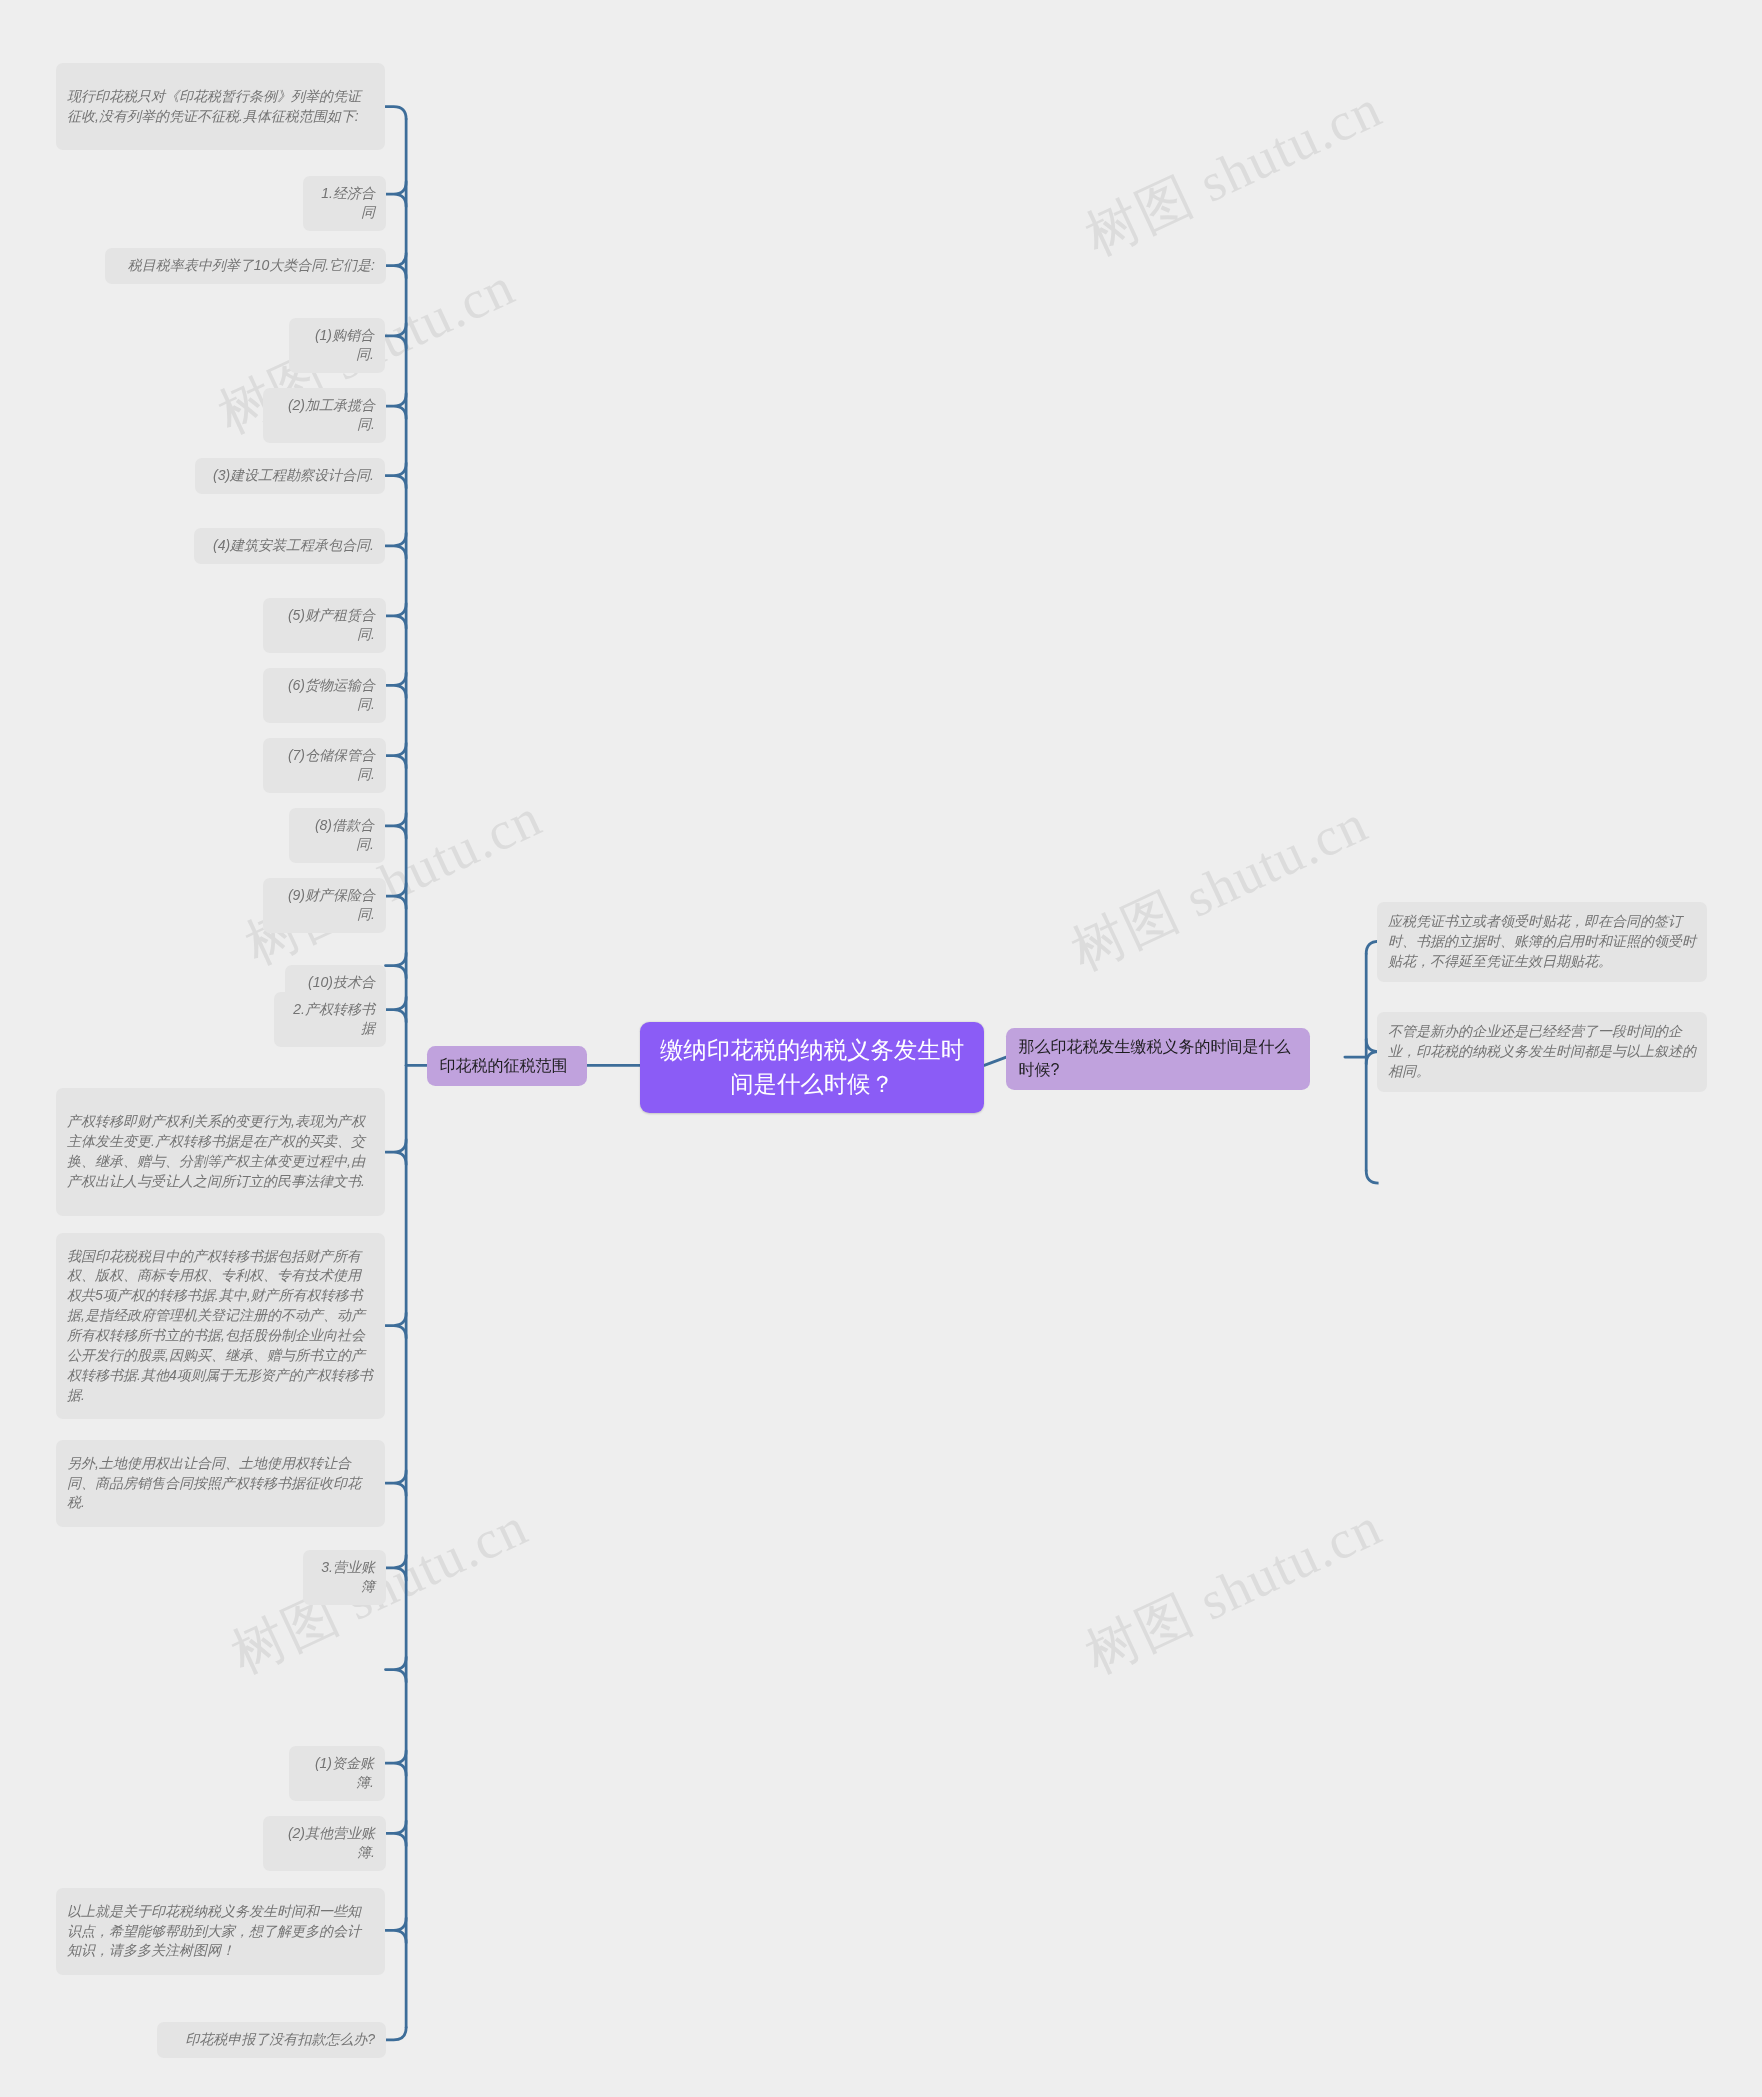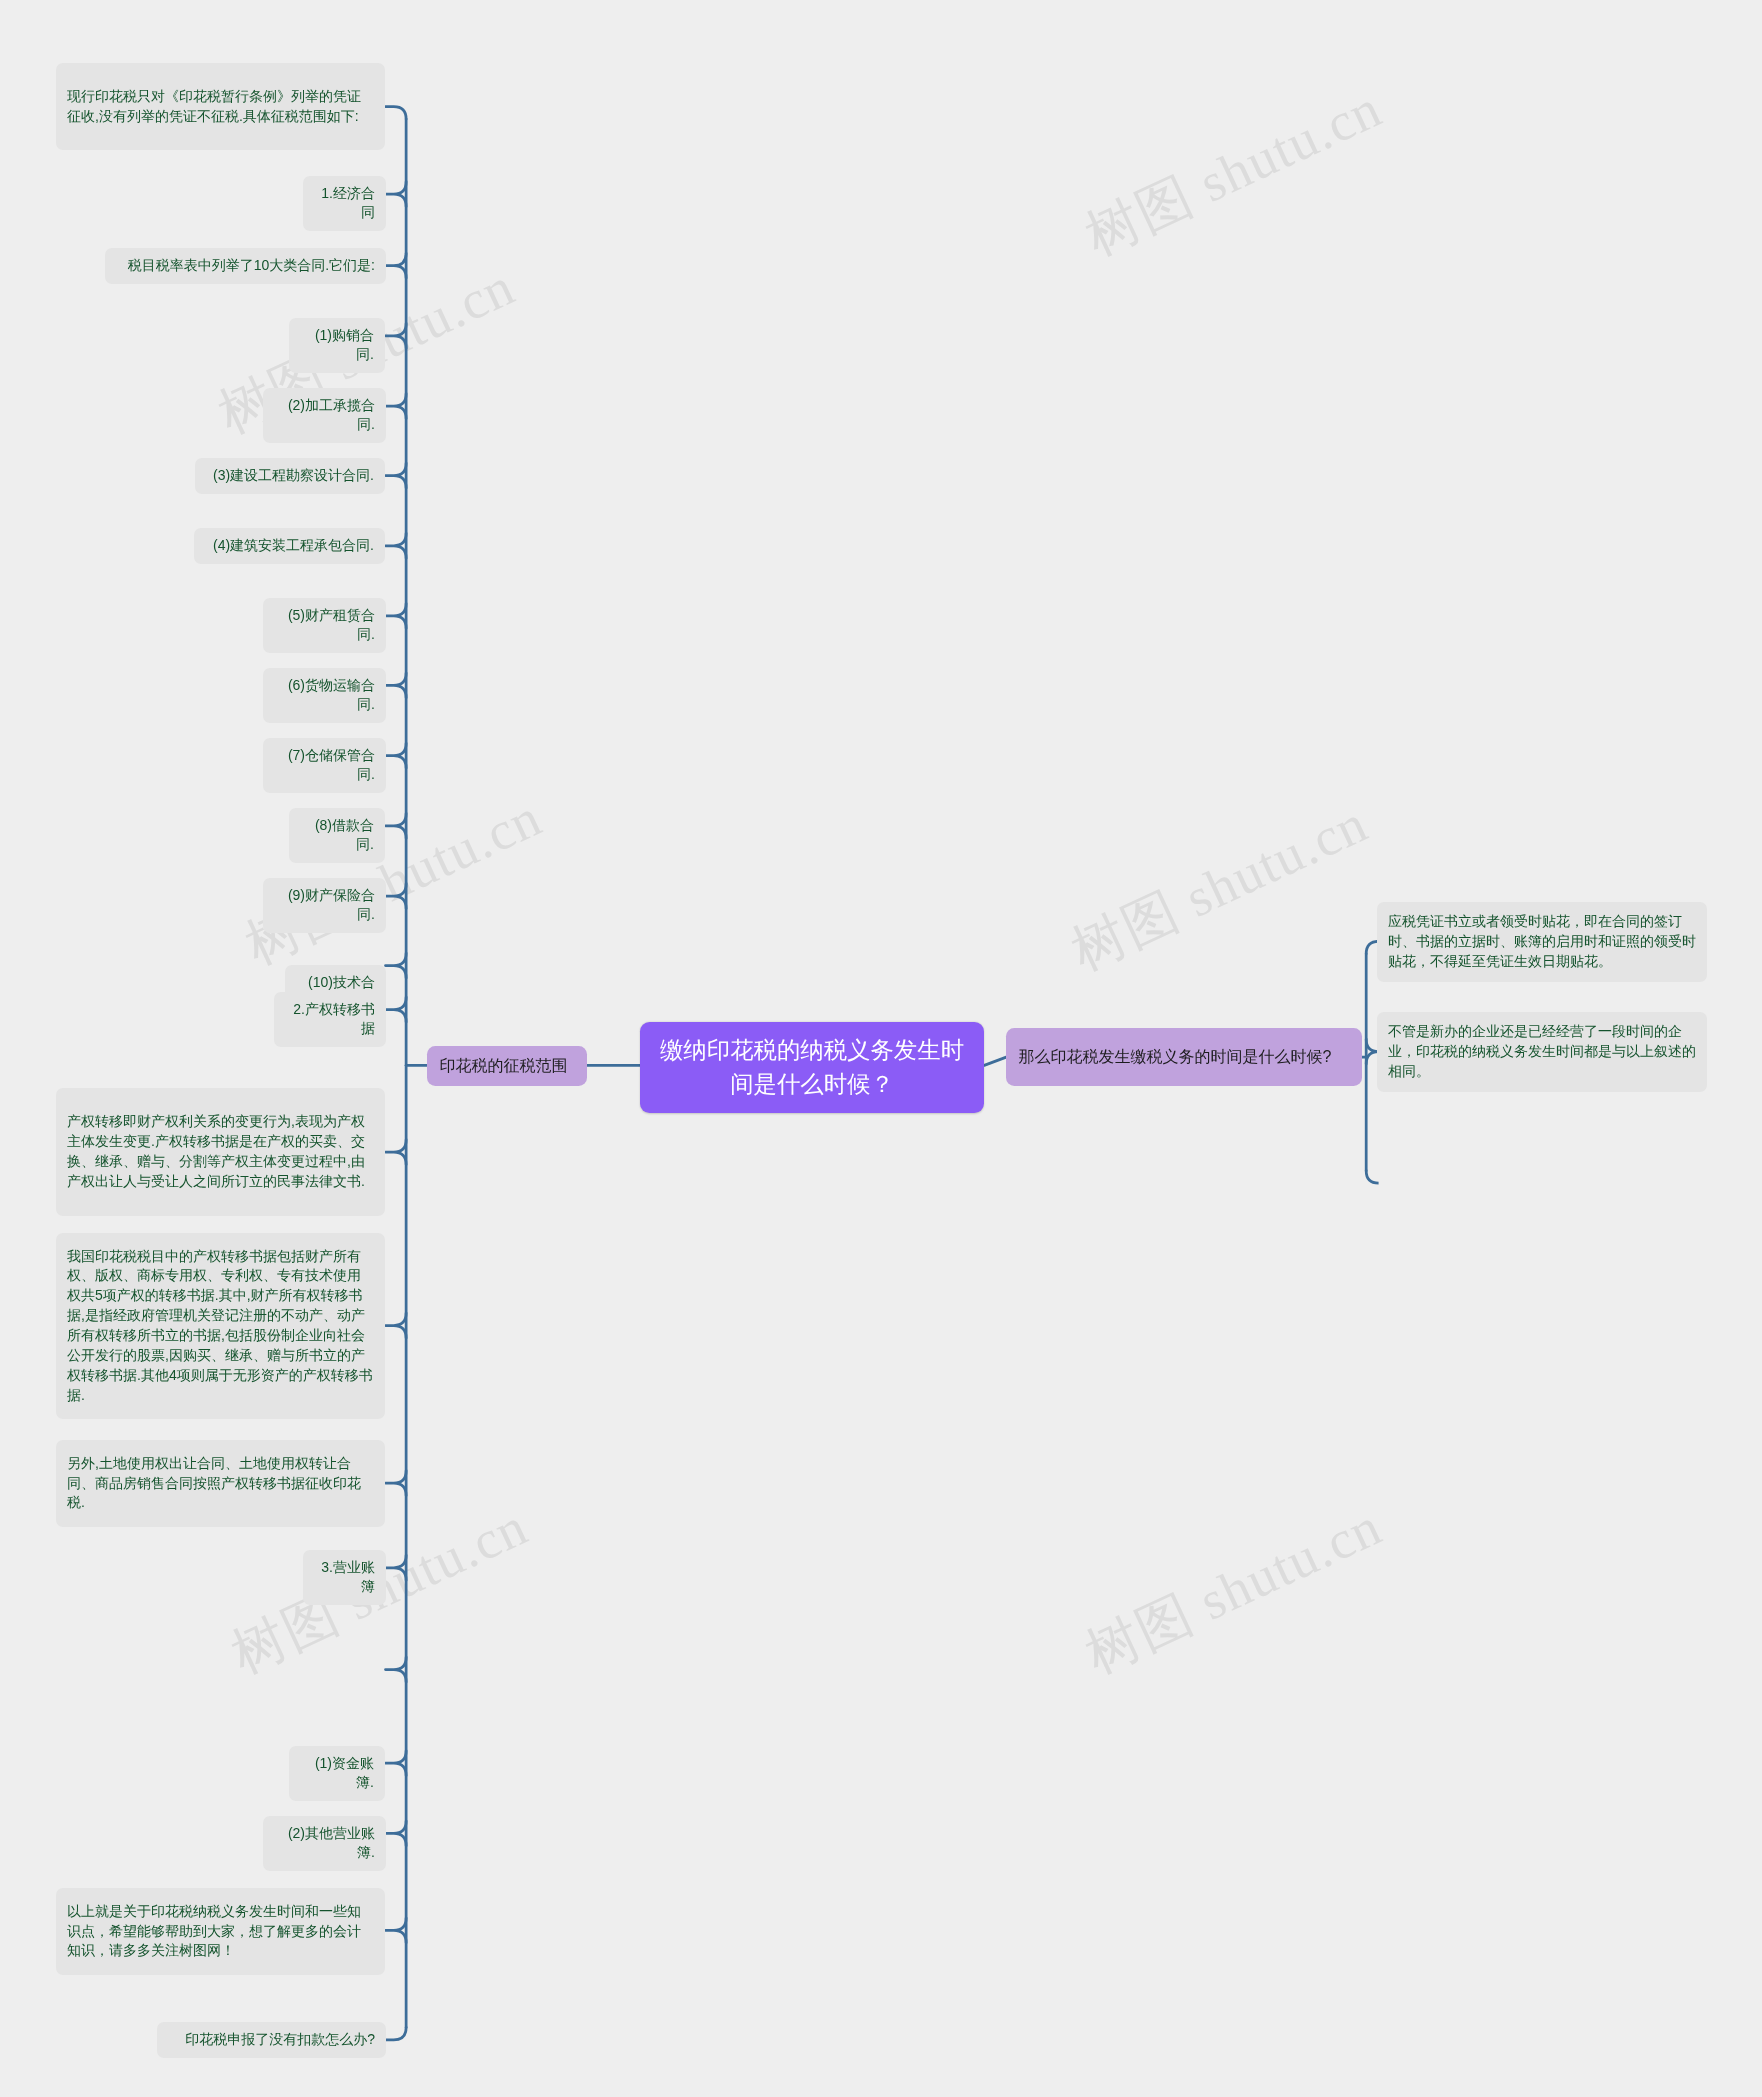--- a/index.html
+++ b/index.html
@@ -77,23 +77,24 @@
     background: #c0a2dd;
     color: #1d1d1f;
     font-size: 16px;
     padding: 8.3px 12.4px;
     border-radius: 8.3px;
   }
 
   
   .node.leaf {
     background: #e4e4e4;
-    color: #14532d;
+    color: #737373;
     font-size: 14px;
     padding: 7.6px 11px;
+    font-style: italic;
   }
   .node.leaf.right-align { justify-content: flex-end; text-align: right; }
   .node.leaf.left-align  { justify-content: flex-start; text-align: left; }
 </style>
 </head>
 <body>
 
 <div id="watermark-layer">
     <div class="watermark" style="left: 207px; top: 385px; color: rgb(220, 220, 220);">树图 shutu.cn</div>
     <div class="watermark" style="left: 1074px; top: 207px; color: rgb(220, 220, 220);">树图 shutu.cn</div>
@@ -156,17 +157,17 @@
     <div class="node leaf right-align" style="left: 285px; top: 965px; width: 101px; min-height: 36px;">(10)技术合同.</div>
     <div class="node leaf right-align" style="left: 274px; top: 992px; width: 112px; min-height: 36px;">2.产权转移书据</div>
     <div class="node leaf left-align" style="left: 56px; top: 1088px; width: 329px; min-height: 128px;">产权转移即财产权利关系的变更行为,表现为产权主体发生变更.产权转移书据是在产权的买卖、交换、继承、赠与、分割等产权主体变更过程中,由产权出让人与受让人之间所订立的民事法律文书.</div>
     <div class="node leaf left-align" style="left: 56px; top: 1233px; width: 329px; min-height: 186px;">我国印花税税目中的产权转移书据包括财产所有权、版权、商标专用权、专利权、专有技术使用权共5项产权的转移书据.其中,财产所有权转移书据,是指经政府管理机关登记注册的不动产、动产所有权转移所书立的书据,包括股份制企业向社会公开发行的股票,因购买、继承、赠与所书立的产权转移书据.其他4项则属于无形资产的产权转移书据.</div>
     <div class="node leaf left-align" style="left: 56px; top: 1440px; width: 329px; min-height: 87px;">另外,土地使用权出让合同、土地使用权转让合同、商品房销售合同按照产权转移书据征收印花税.</div>
     <div class="node leaf right-align" style="left: 303px; top: 1550px; width: 83px; min-height: 36px;">3.营业账簿</div>
     <div class="node leaf right-align" style="left: 289px; top: 1746px; width: 96px; min-height: 36px;">(1)资金账簿.</div>
     <div class="node leaf right-align" style="left: 263px; top: 1816px; width: 123px; min-height: 36px;">(2)其他营业账簿.</div>
     <div class="node leaf left-align" style="left: 56px; top: 1888px; width: 329px; min-height: 87px;">以上就是关于印花税纳税义务发生时间和一些知识点，希望能够帮助到大家，想了解更多的会计知识，请多多关注树图网！</div>
     <div class="node leaf right-align" style="left: 157px; top: 2022px; width: 229px; min-height: 36px;">印花税申报了没有扣款怎么办?</div>
-    <div class="node branch" style="left: 1006px; top: 1028px; width: 356px; min-height: 58px;">那么印花税发生缴税义务的时间是什么时候?</div>
+    <div class="node branch" style="left: 1006px; top: 1028px; width: 304px; min-height: 58px;">那么印花税发生缴税义务的时间是什么时候?</div>
     <div class="node leaf left-align" style="left: 1377px; top: 902px; width: 330px; min-height: 80px;">应税凭证书立或者领受时贴花，即在合同的签订时、书据的立据时、账簿的启用时和证照的领受时贴花，不得延至凭证生效日期贴花。</div>
     <div class="node leaf left-align" style="left: 1377px; top: 1012px; width: 330px; min-height: 80px;">不管是新办的企业还是已经经营了一段时间的企业，印花税的纳税义务发生时间都是与以上叙述的相同。</div>
   </div>
 
 
 </body></html>

